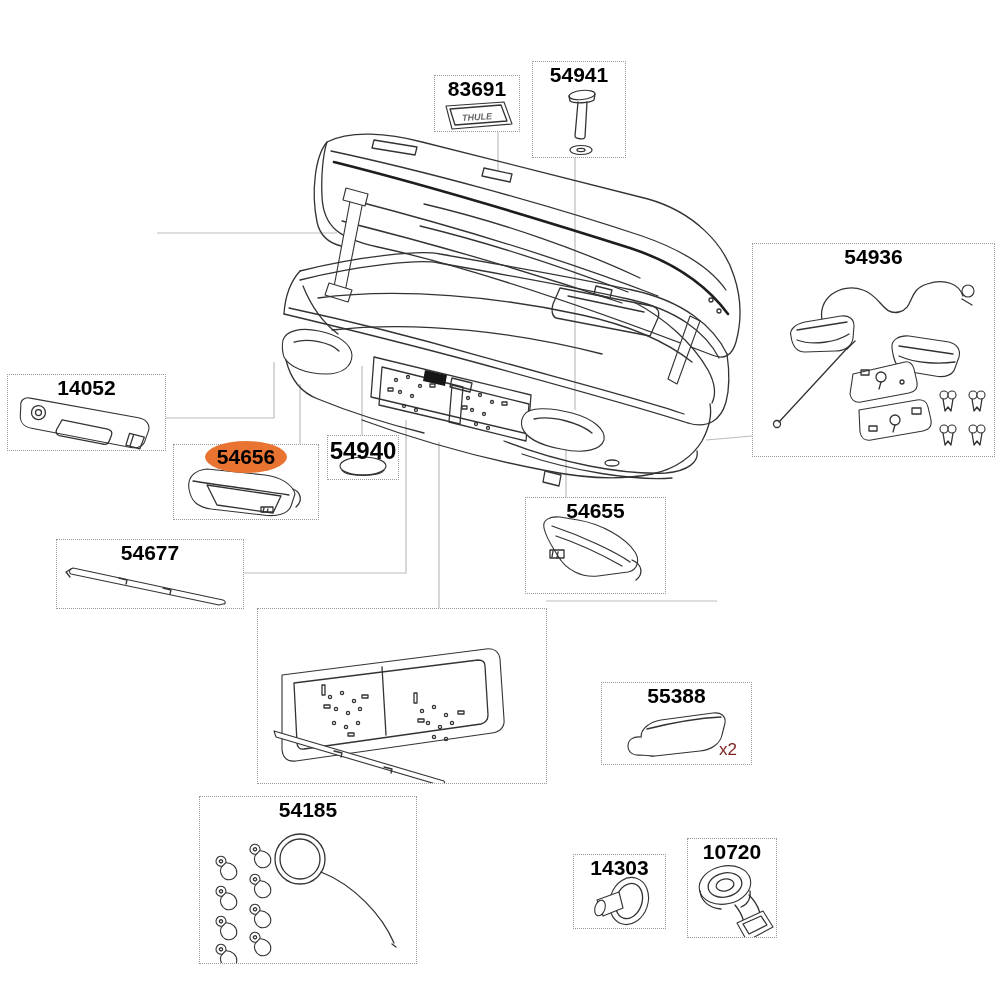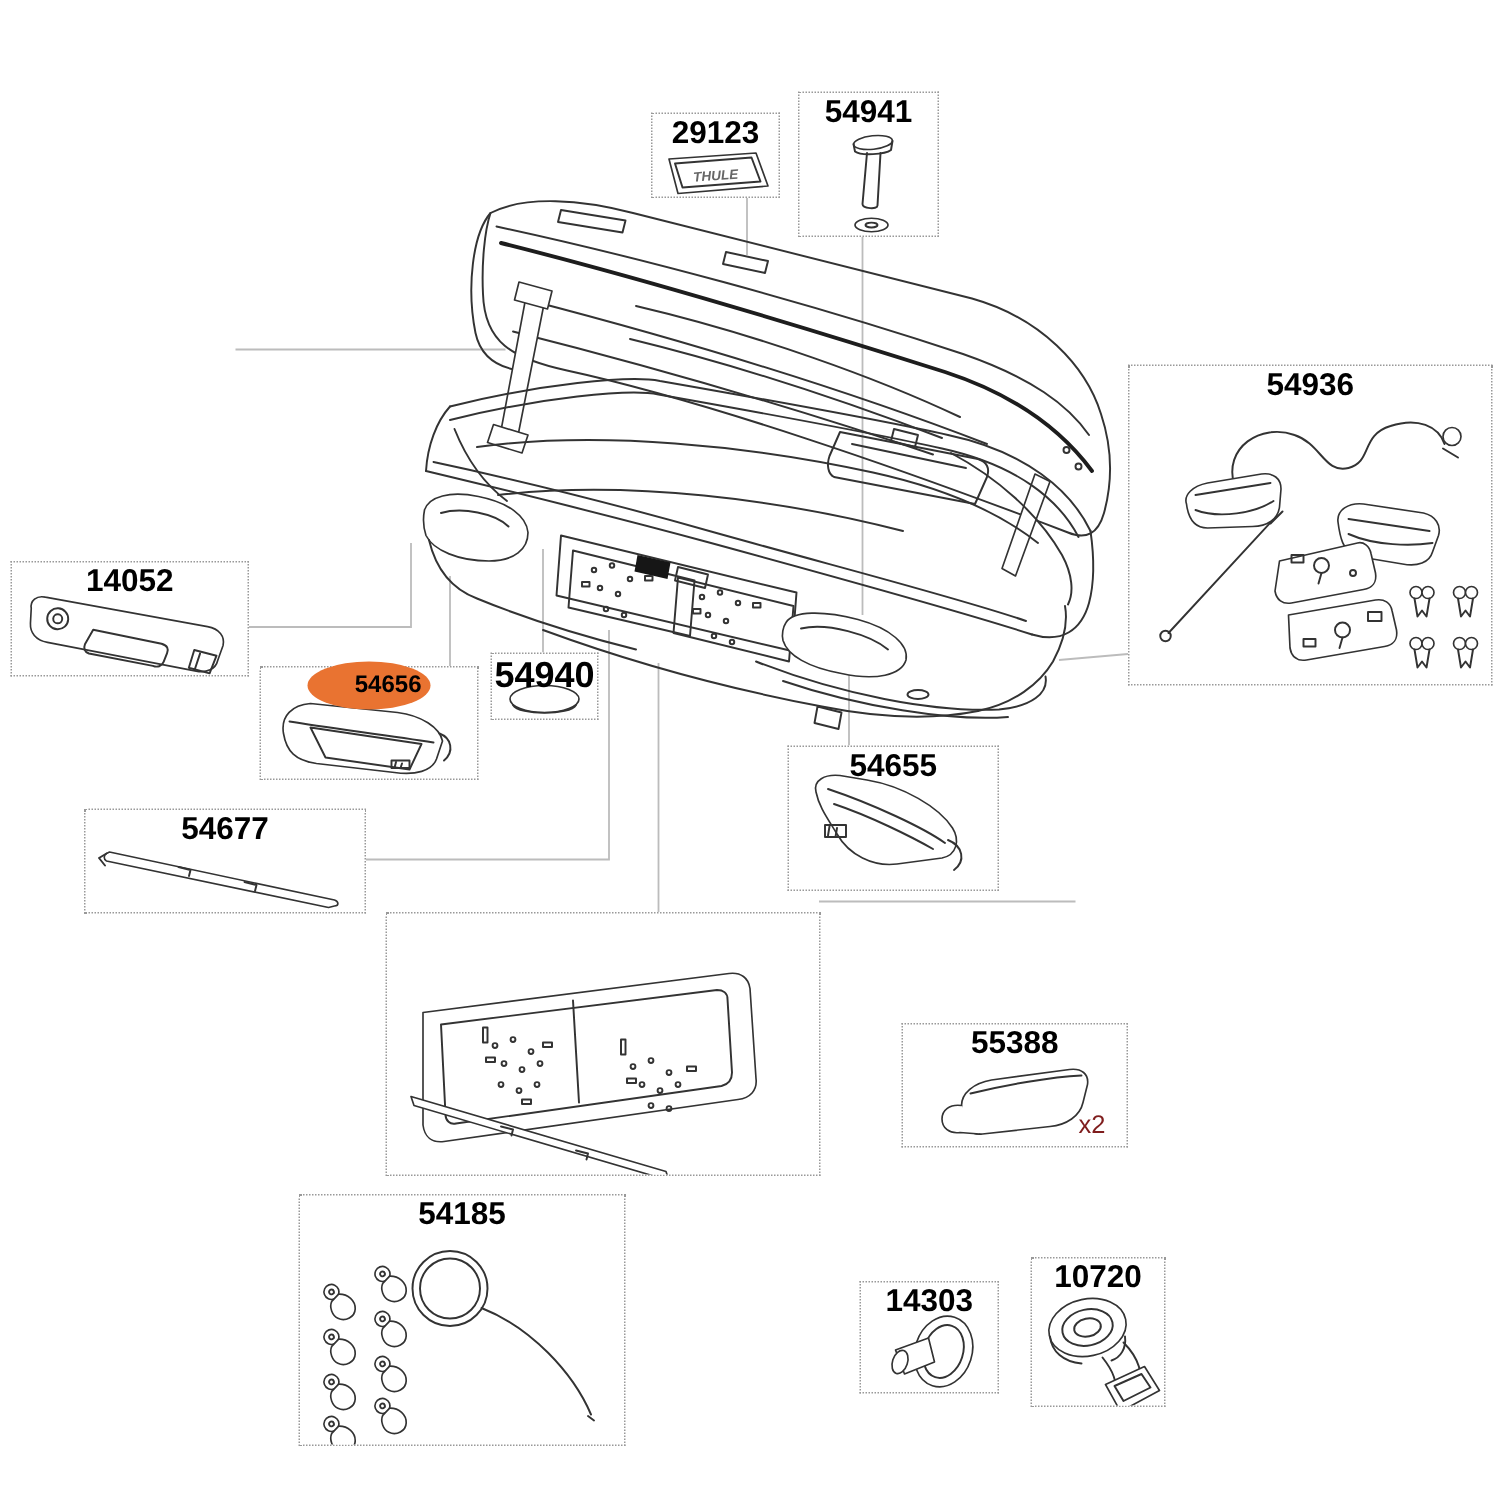--- a/index.html
+++ b/index.html
@@ -5,21 +5,21 @@
   html,body{margin:0;padding:0;background:#fff;}
   #canvas{position:relative;width:1000px;height:1000px;background:#fff;overflow:hidden;
           font-family:"Liberation Sans",sans-serif;}
   #assembly{position:absolute;left:0;top:0;z-index:1;}
   .part-box{position:absolute;border:1px dotted #999;background:#fff;box-sizing:border-box;z-index:2;}
   .part-label{position:absolute;top:1px;left:0;right:0;text-align:center;
               font-size:21px;font-weight:700;color:#000;letter-spacing:0;z-index:3;}
   .part-label.sm{font-size:24px;}
   .hl-wrap{position:absolute;top:-4px;left:0;right:0;text-align:center;z-index:3;}
   .hl{display:inline-block;background:#E97331;border-radius:50%;min-width:70px;height:32px;
-      line-height:32px;padding:0 6px;font-size:16px;font-weight:700;color:#000;text-align:right;}
+      line-height:32px;padding:0 6px;font-size:21px;font-weight:700;color:#000;}
   .part-icon{position:absolute;z-index:2;}
   .qty-note{position:absolute;right:14px;bottom:4px;font-size:17px;color:#7f1d1d;z-index:3;}
   svg{display:block;}
   .ln{stroke:#333;stroke-width:1.3;fill:none;stroke-linecap:round;stroke-linejoin:round;}
   .ln2{stroke:#333;stroke-width:1.1;fill:#fff;stroke-linecap:round;stroke-linejoin:round;}
   .thick{stroke:#1d1d1d;stroke-width:2.6;fill:none;stroke-linecap:round;}
   .lead{stroke:#bcbcbc;stroke-width:1.2;fill:none;}
 </style>
 </head>
 <body>
@@ -112,21 +112,21 @@
       <path class="ln" d="M652,474 C676,469 693,456 702,441 C709,428 712,415 710,404"></path>
       <path class="ln2" d="M524,415 C529,407 549,407 572,413 C594,419 606,430 604,440 C601,450 584,454 561,449 C539,445 525,437 522,427 C521,423 522,418 524,415 Z"></path>
       <path class="ln" d="M534,419 C552,415 580,423 592,433"></path>
       <ellipse class="ln" cx="612" cy="463" rx="7" ry="3"></ellipse>
       <path class="ln" d="M545,471 L561,475 L559,486 L543,482 Z"></path>
     </g>
   </svg>
 
 
   <div class="part-box" style="left:434px;top:75px;width:86px;height:57px">
-    <div class="part-label">29123</div>
+    <div class="part-label">83691</div>
     <svg class="part-icon" style="left:3px;top:22px" width="80" height="34" viewBox="0 0 80 34">
       <path class="ln2" d="M8,8 L66,4 L74,26 L14,31 Z"></path>
       <path class="ln" d="M12,11 L63,7 L69,23 L17,27 Z" stroke-width="0.8"></path>
       <text x="24" y="22" font-size="9" font-style="italic" font-weight="bold" fill="#666" transform="rotate(-4 40 18)">THULE</text>
     </svg>
   </div>
 
   <div class="part-box" style="left:532px;top:61px;width:94px;height:97px">
     <div class="part-label">54941</div>
     <svg class="part-icon" style="left:3px;top:24px" width="88" height="72" viewBox="0 0 88 72">

